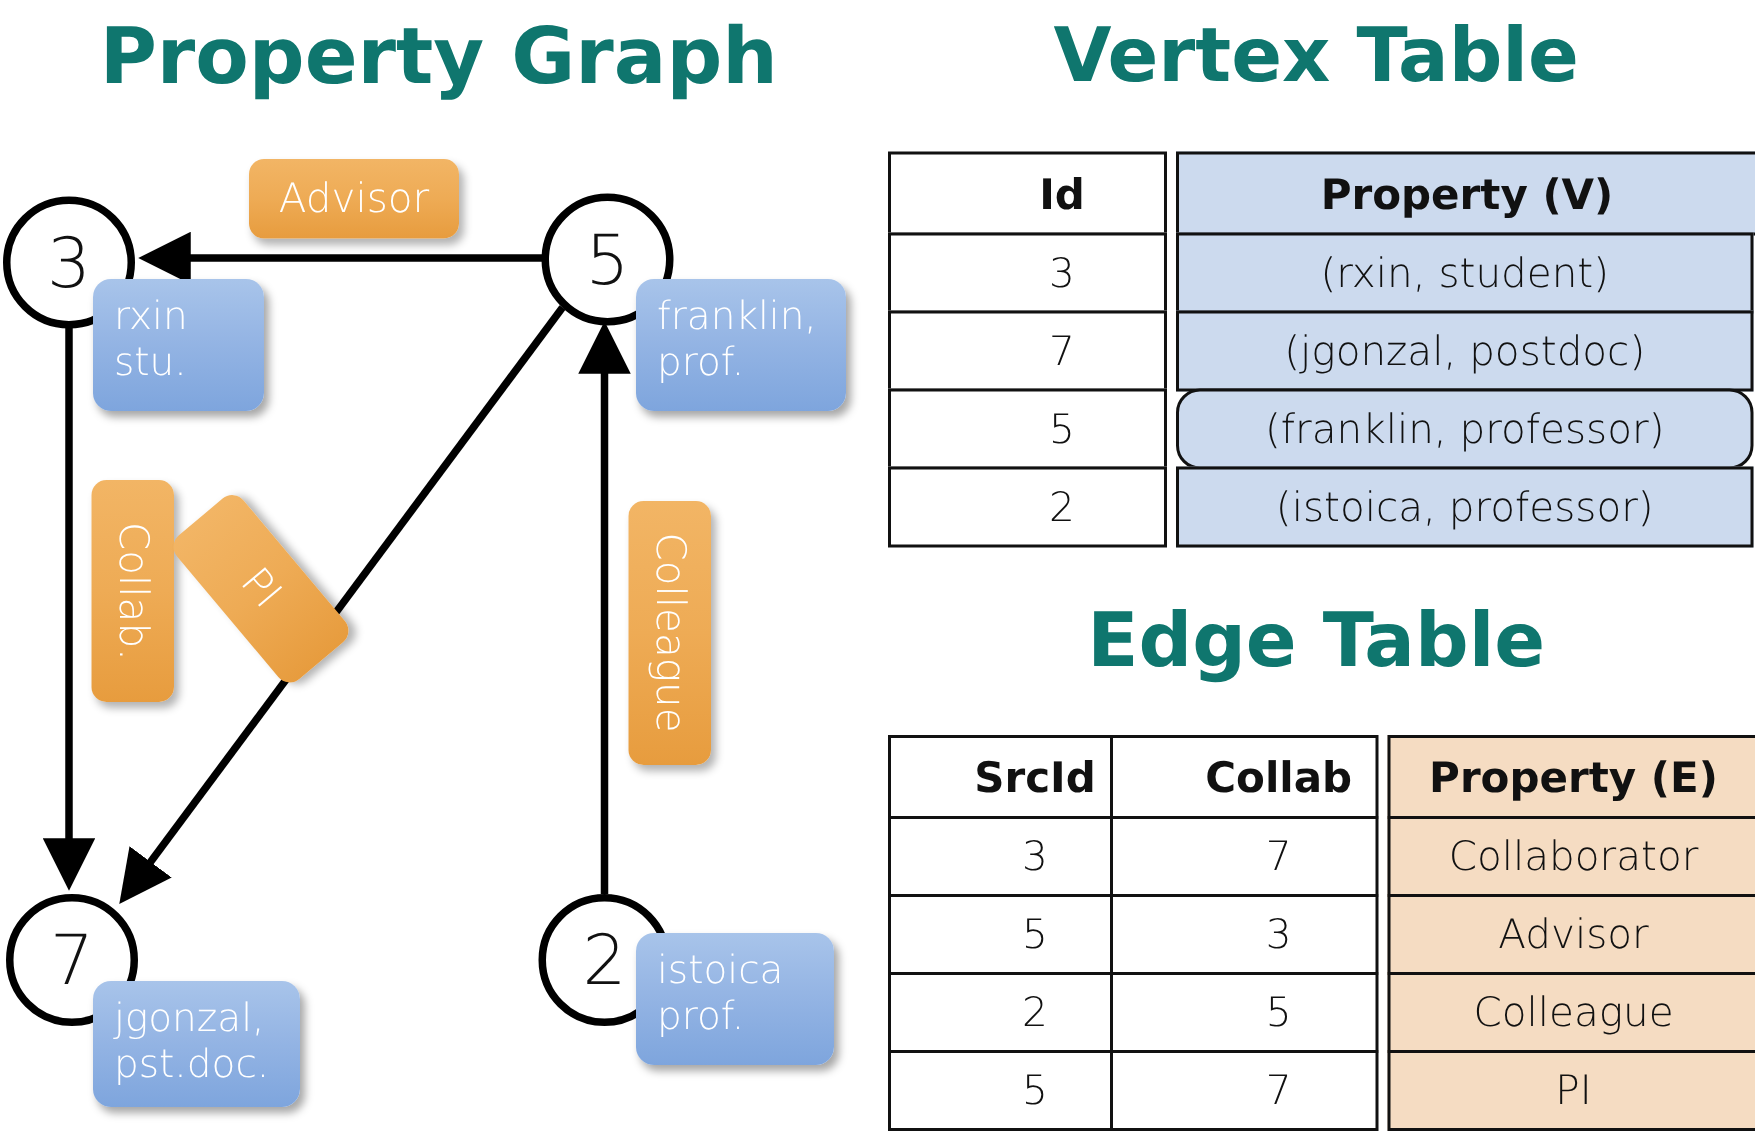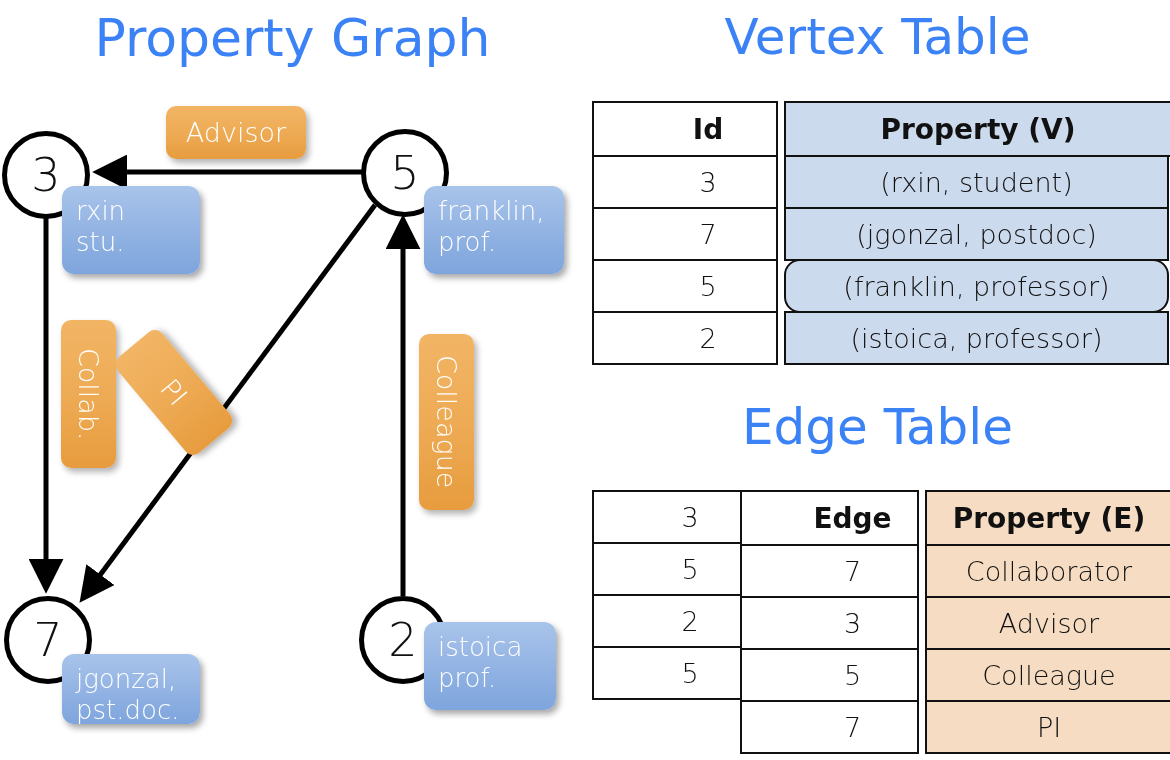--- a/index.html
+++ b/index.html
@@ -1,20 +1,20 @@
 <!DOCTYPE html>
 <html><head>
 <meta charset="utf-8">
 <style>
   html,body{margin:0;padding:0;background:#fff;}
   body{width:1170px;height:760px;position:relative;overflow:hidden;
        font-family:"Liberation Sans", sans-serif;color:#000;}
 
   .title{position:absolute;font-family:"DejaVu Sans", sans-serif;
-         font-weight:400;color:#3b82f6;white-space:nowrap;letter-spacing:0px;}
+         font-weight:700;color:#0f766e;white-space:nowrap;letter-spacing:0px;}
 
   #title-property-graph{left:0;top:8px;width:585px;text-align:center;font-size:52px;}
   #title-vertex-table{left:585px;top:8px;width:585px;text-align:center;font-size:50px;}
   #title-edge-table{left:585px;top:398px;width:585px;text-align:center;font-size:50px;}
 
   
   #graph{position:absolute;left:0;top:0;width:585px;height:760px;}
   #graph svg{position:absolute;left:0;top:0;}
 
   .node-circle{position:absolute;border:5px solid #000;border-radius:50%;
@@ -85,31 +85,31 @@
   </div>
 
   <div class="edge-label" id="lbl-pi" style="left:145px;top:330px;width:58px;height:125px;transform:rotate(-40deg);">
     <span class="vert-label">PI</span>
   </div>
 
   <div class="edge-label" id="lbl-colleague" style="left:419px;top:334px;width:55px;height:176px;">
     <span class="vert-label">Colleague</span>
   </div>
 
-  <div class="prop-box" style="left:62px;top:186px;width:138px;height:88px;">
+  <div class="prop-box" style="left:62px;top:186px;width:114px;height:88px;">
     <div>rxin</div>
     <div>stu.</div>
   </div>
 
   <div class="prop-box" style="left:424px;top:186px;width:140px;height:88px;">
     <div>franklin,</div>
     <div>prof.</div>
   </div>
 
-  <div class="prop-box" style="left:62px;top:654px;width:138px;height:70px;">
+  <div class="prop-box" style="left:62px;top:654px;width:138px;height:84px;">
     <div>jgonzal,</div>
     <div>pst.doc.</div>
   </div>
 
   <div class="prop-box" style="left:424px;top:622px;width:132px;height:88px;">
     <div>istoica</div>
     <div>prof.</div>
   </div>
 
   <div class="node-circle" style="left:2px;top:131px;width:88px;height:88px;">
@@ -138,27 +138,28 @@
     <div class="cell hdr blue" style="width:388px;height:56px;">Property (V)</div>
     <div class="cell blue" style="width:385px;height:54px;">(rxin, student)</div>
     <div class="cell blue" style="width:385px;height:54px;">(jgonzal, postdoc)</div>
     <div class="cell blue" style="width:385px;height:54px;border-radius:16px;">(franklin, professor)</div>
     <div class="cell blue" style="width:385px;height:54px;">(istoica, professor)</div>
   </div>
 </div>
 
 <div class="tbl" id="edge-table" style="left:592px;top:490px;">
   <div class="col">
+    <div class="cell hdr white" style="width:150px;height:56px;">SrcId</div>
     <div class="cell white" style="width:150px;height:54px;">3</div>
     <div class="cell white" style="width:150px;height:54px;">5</div>
     <div class="cell white" style="width:150px;height:54px;">2</div>
     <div class="cell white" style="width:150px;height:54px;">5</div>
   </div>
   <div class="col" style="margin-left:-2px;">
-    <div class="cell hdr white" style="width:179px;height:56px;">Edge</div>
+    <div class="cell hdr white" style="width:179px;height:56px;">Collab</div>
     <div class="cell white" style="width:179px;height:54px;">7</div>
     <div class="cell white" style="width:179px;height:54px;">3</div>
     <div class="cell white" style="width:179px;height:54px;">5</div>
     <div class="cell white" style="width:179px;height:54px;">7</div>
   </div>
   <div class="col" style="margin-left:6px;">
     <div class="cell hdr peach" style="width:248px;height:56px;">Property (E)</div>
     <div class="cell peach" style="width:248px;height:54px;">Collaborator</div>
     <div class="cell peach" style="width:248px;height:54px;">Advisor</div>
     <div class="cell peach" style="width:248px;height:54px;">Colleague</div>

